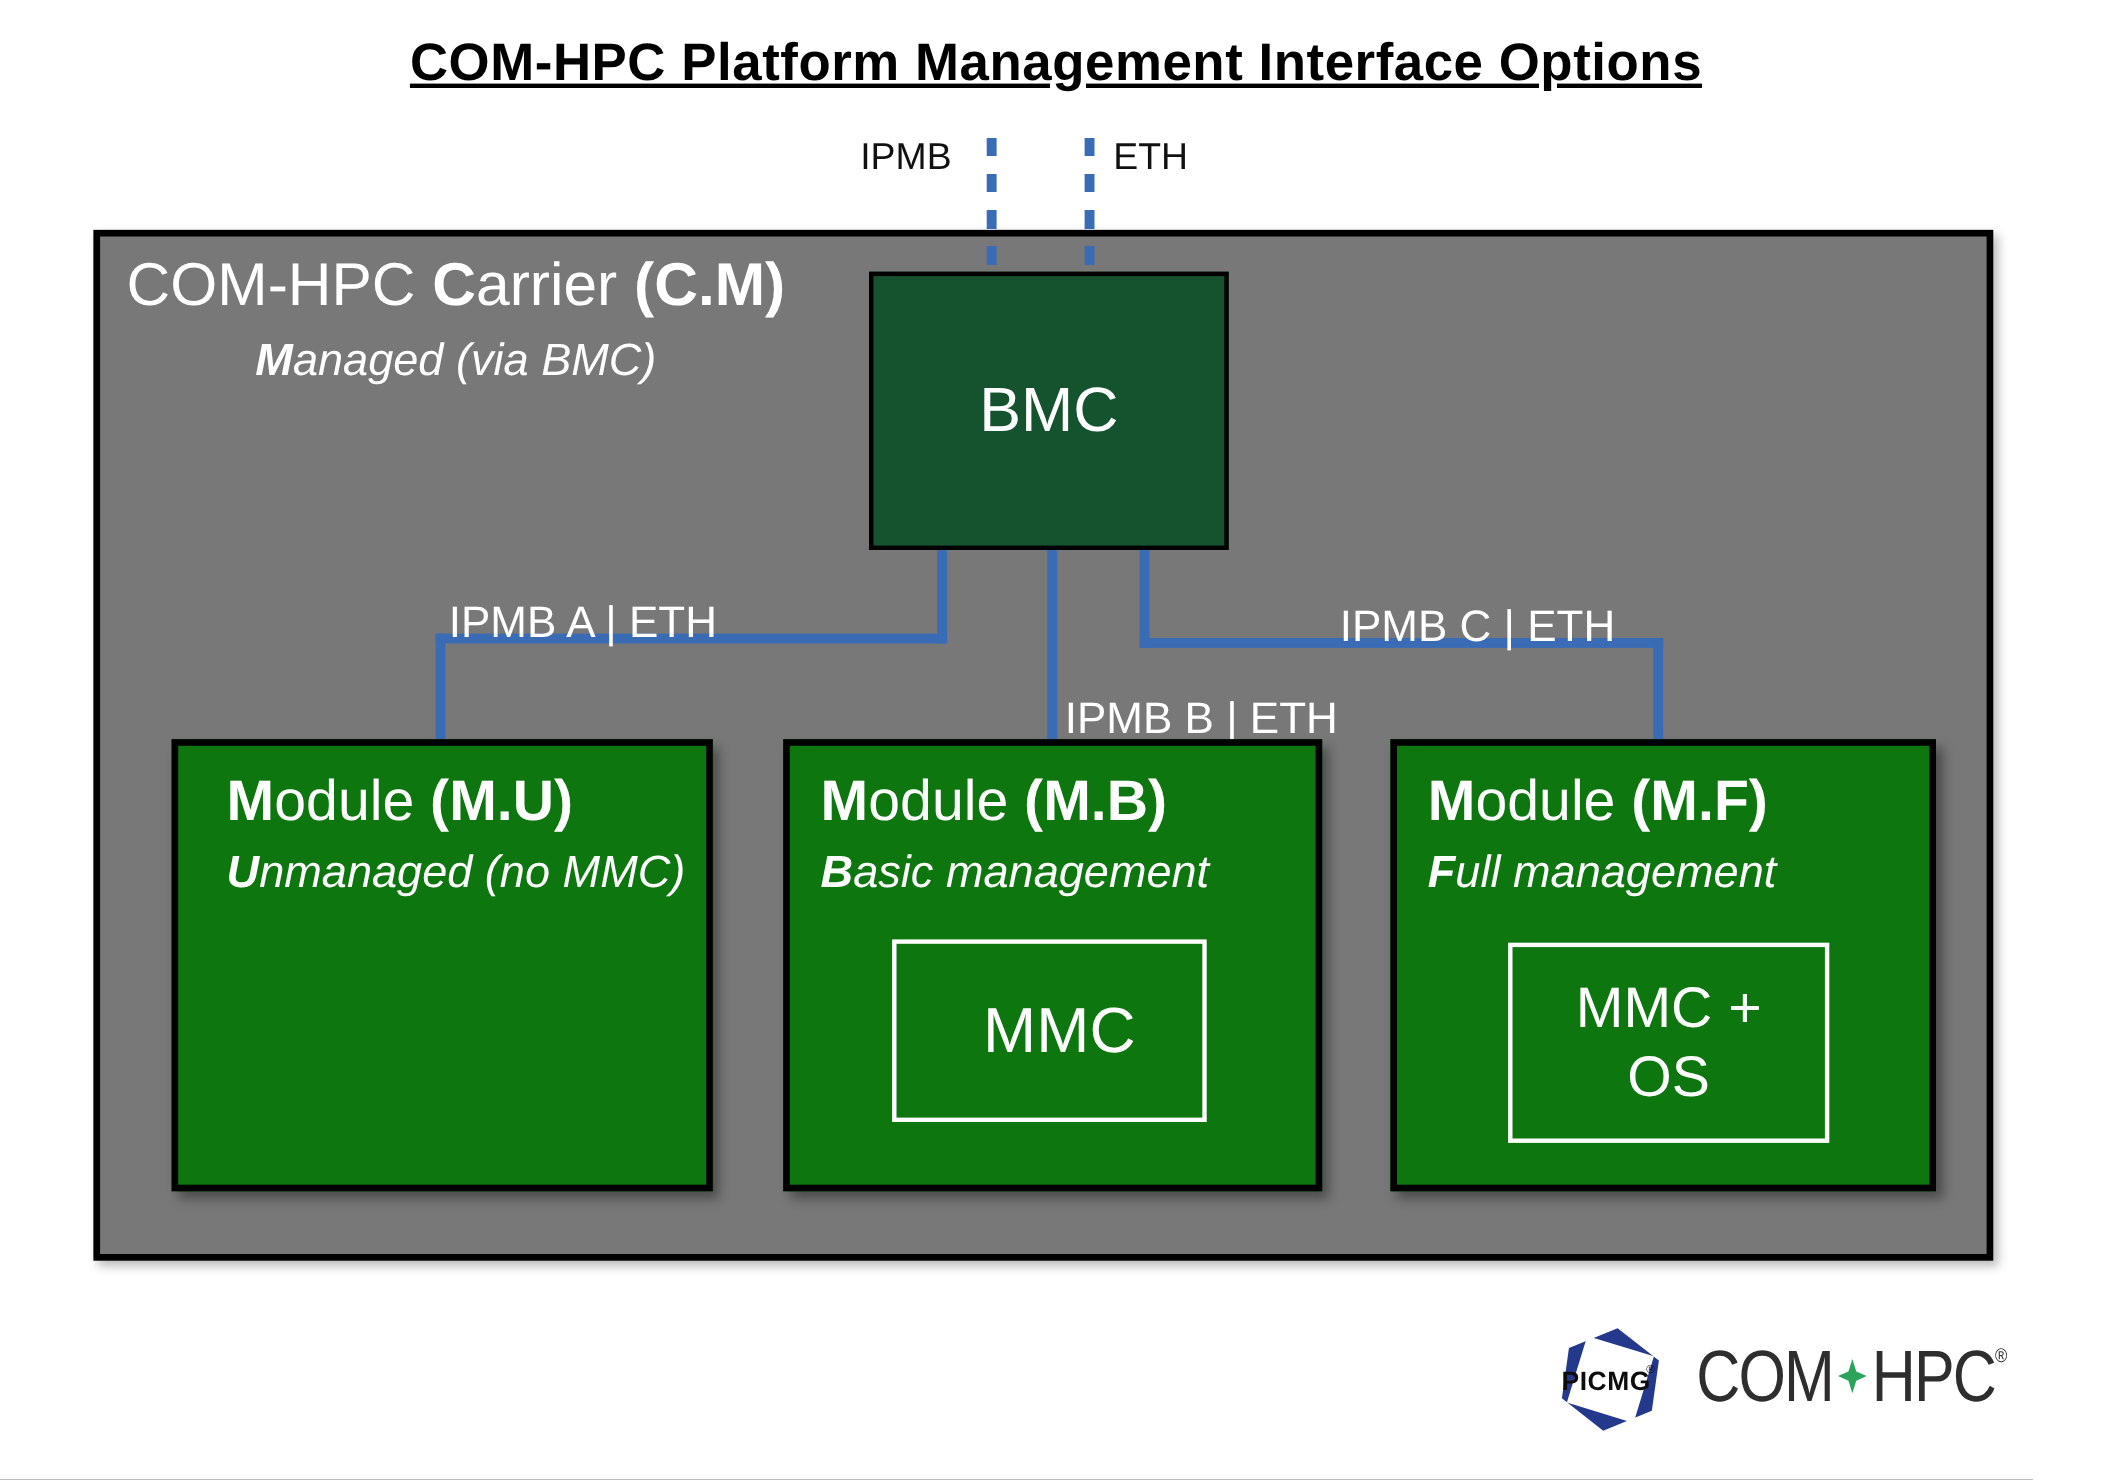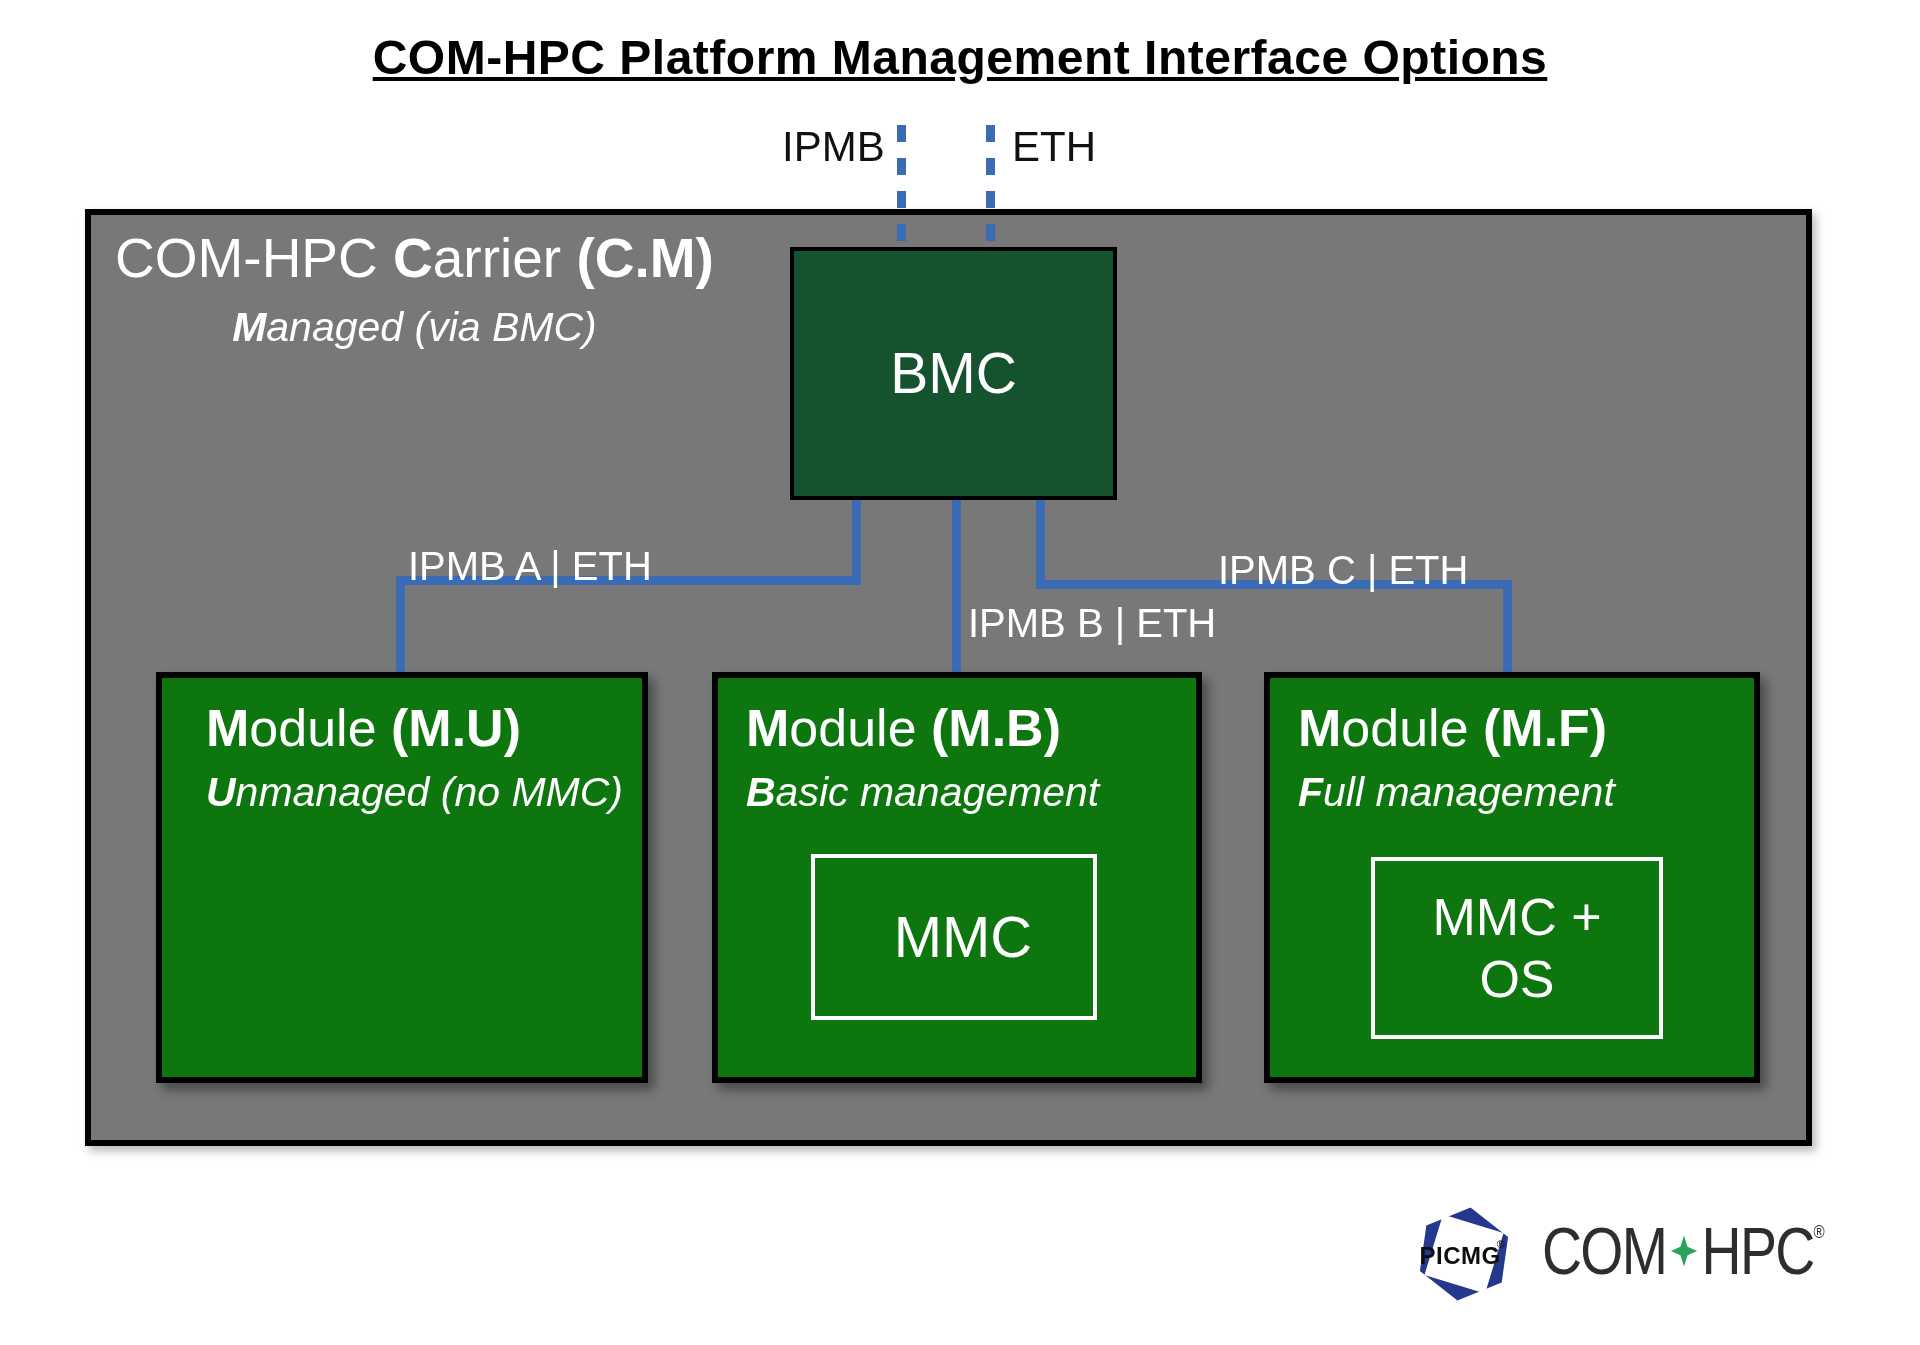--- a/index.html
+++ b/index.html
@@ -6,21 +6,21 @@
   body{
     width:1920px;height:1345px;position:relative;background:#ffffff;
     font-family:"Liberation Sans", sans-serif;overflow:hidden;
   }
   
   .diagram-title{
     position:absolute;top:34px;left:0;width:1920px;text-align:center;
     font-size:48px;font-weight:bold;color:#000;line-height:1;letter-spacing:0.5px;text-decoration:underline;
   }
   
-  .top-label{position:absolute;font-size:42px;color:#111;line-height:1;}
+  .top-label{position:absolute;font-size:34px;color:#111;line-height:1;}
   #lbl-ipmb{top:126px;left:782px;}
   #lbl-eth{top:126px;left:1012px;}
   .dash-line{
     position:absolute;width:9px;top:125px;height:122px;z-index:3;
     background:repeating-linear-gradient(to bottom,#3a6cb5 0,#3a6cb5 17px,transparent 17px,transparent 33px);
   }
   #dash-ipmb{left:897px;}
   #dash-eth{left:986px;}
   
   .carrier{
@@ -42,21 +42,21 @@
   .conn{position:absolute;background:#3a6cb5;z-index:2;}
   #conn-a-v1{left:852px;top:500px;width:9px;height:85px;}
   #conn-a-h {left:396px;top:576px;width:465px;height:9px;}
   #conn-a-v2{left:396px;top:576px;width:9px;height:98px;}
   #conn-b-v {left:952px;top:500px;width:9px;height:174px;}
   #conn-c-v1{left:1036px;top:500px;width:9px;height:89px;}
   #conn-c-h {left:1036px;top:580px;width:476px;height:9px;}
   #conn-c-v2{left:1503px;top:580px;width:9px;height:94px;}
   .conn-label{position:absolute;color:#fff;font-size:40px;line-height:1;z-index:3;margin-top:20px;}
   #lbl-conn-a{left:408px;top:526px;}
-  #lbl-conn-b{left:968px;top:583px;text-align:right;}
+  #lbl-conn-b{left:968px;top:613px;text-align:right;}
   #lbl-conn-c{left:1218px;top:530px;}
   
   .module{
     position:absolute;top:672px;height:411px;box-sizing:border-box;z-index:4;
     background:#0e760e;border:6px solid #000;color:#fff;
     box-shadow:6px 7px 10px rgba(0,0,0,0.38);
   }
   #module-mu{left:156px;width:492px;padding-left:16px;}
   #module-mb{left:712px;width:490px;}
   #module-mf{left:1264px;width:496px;}

